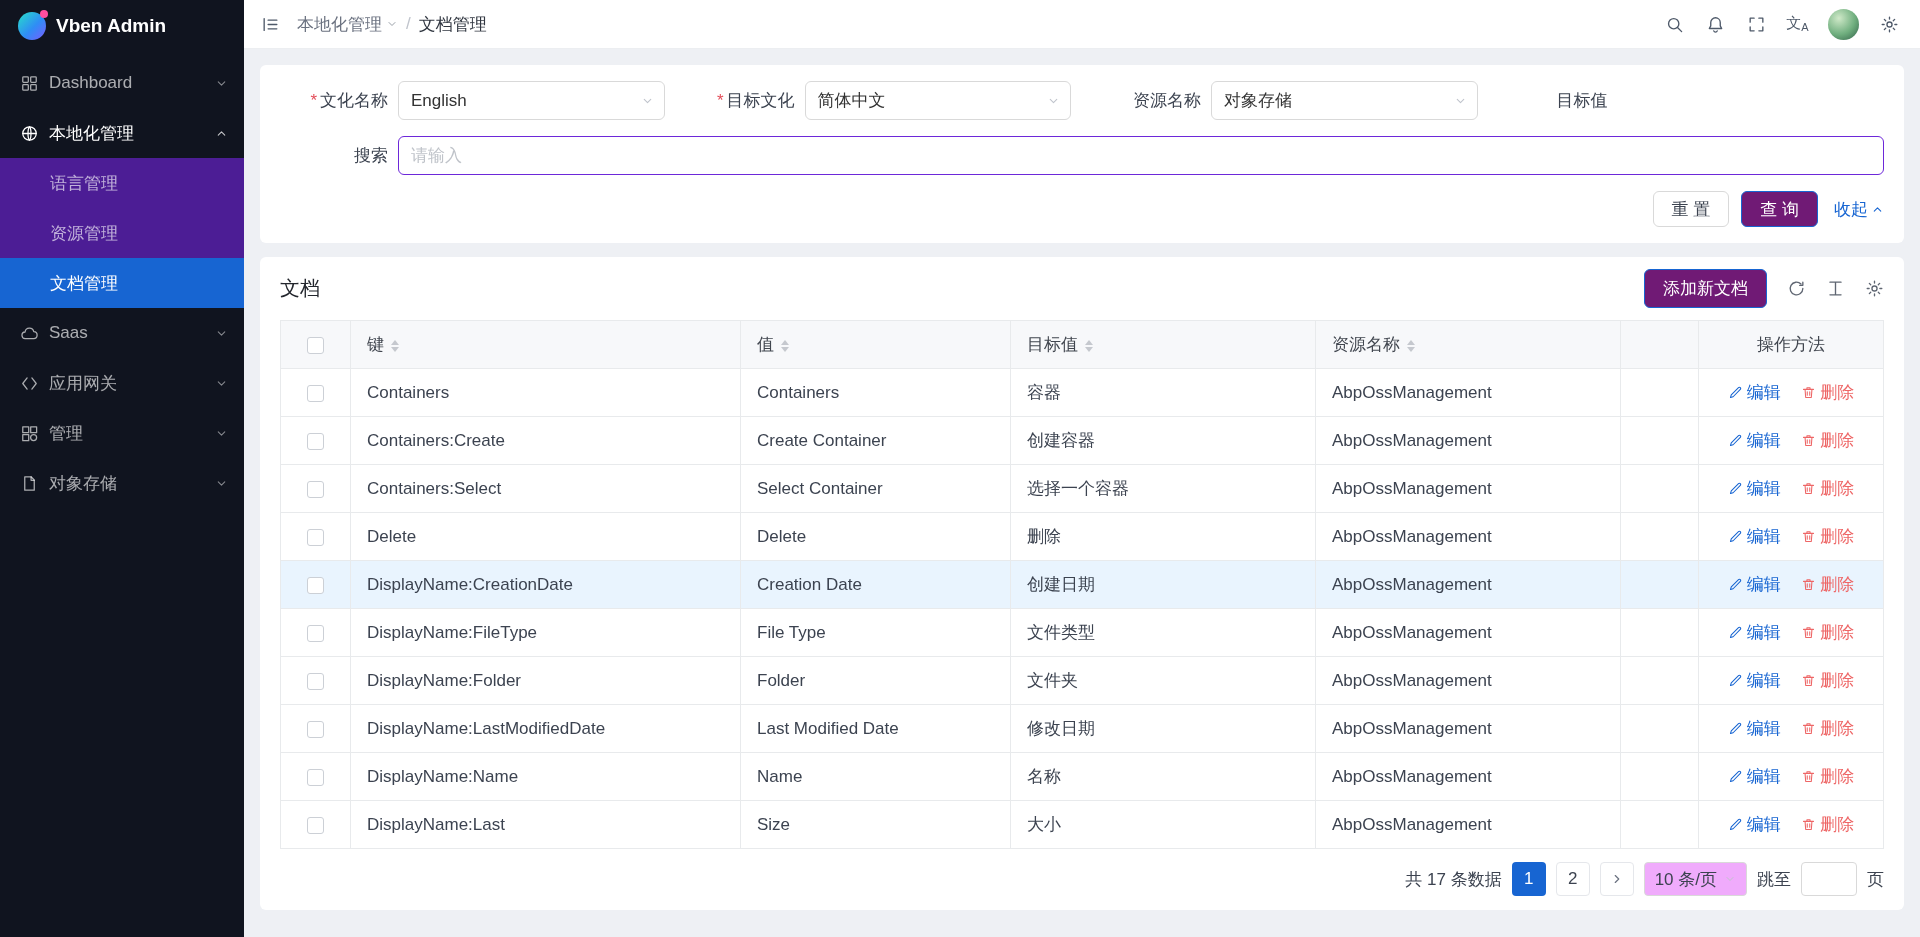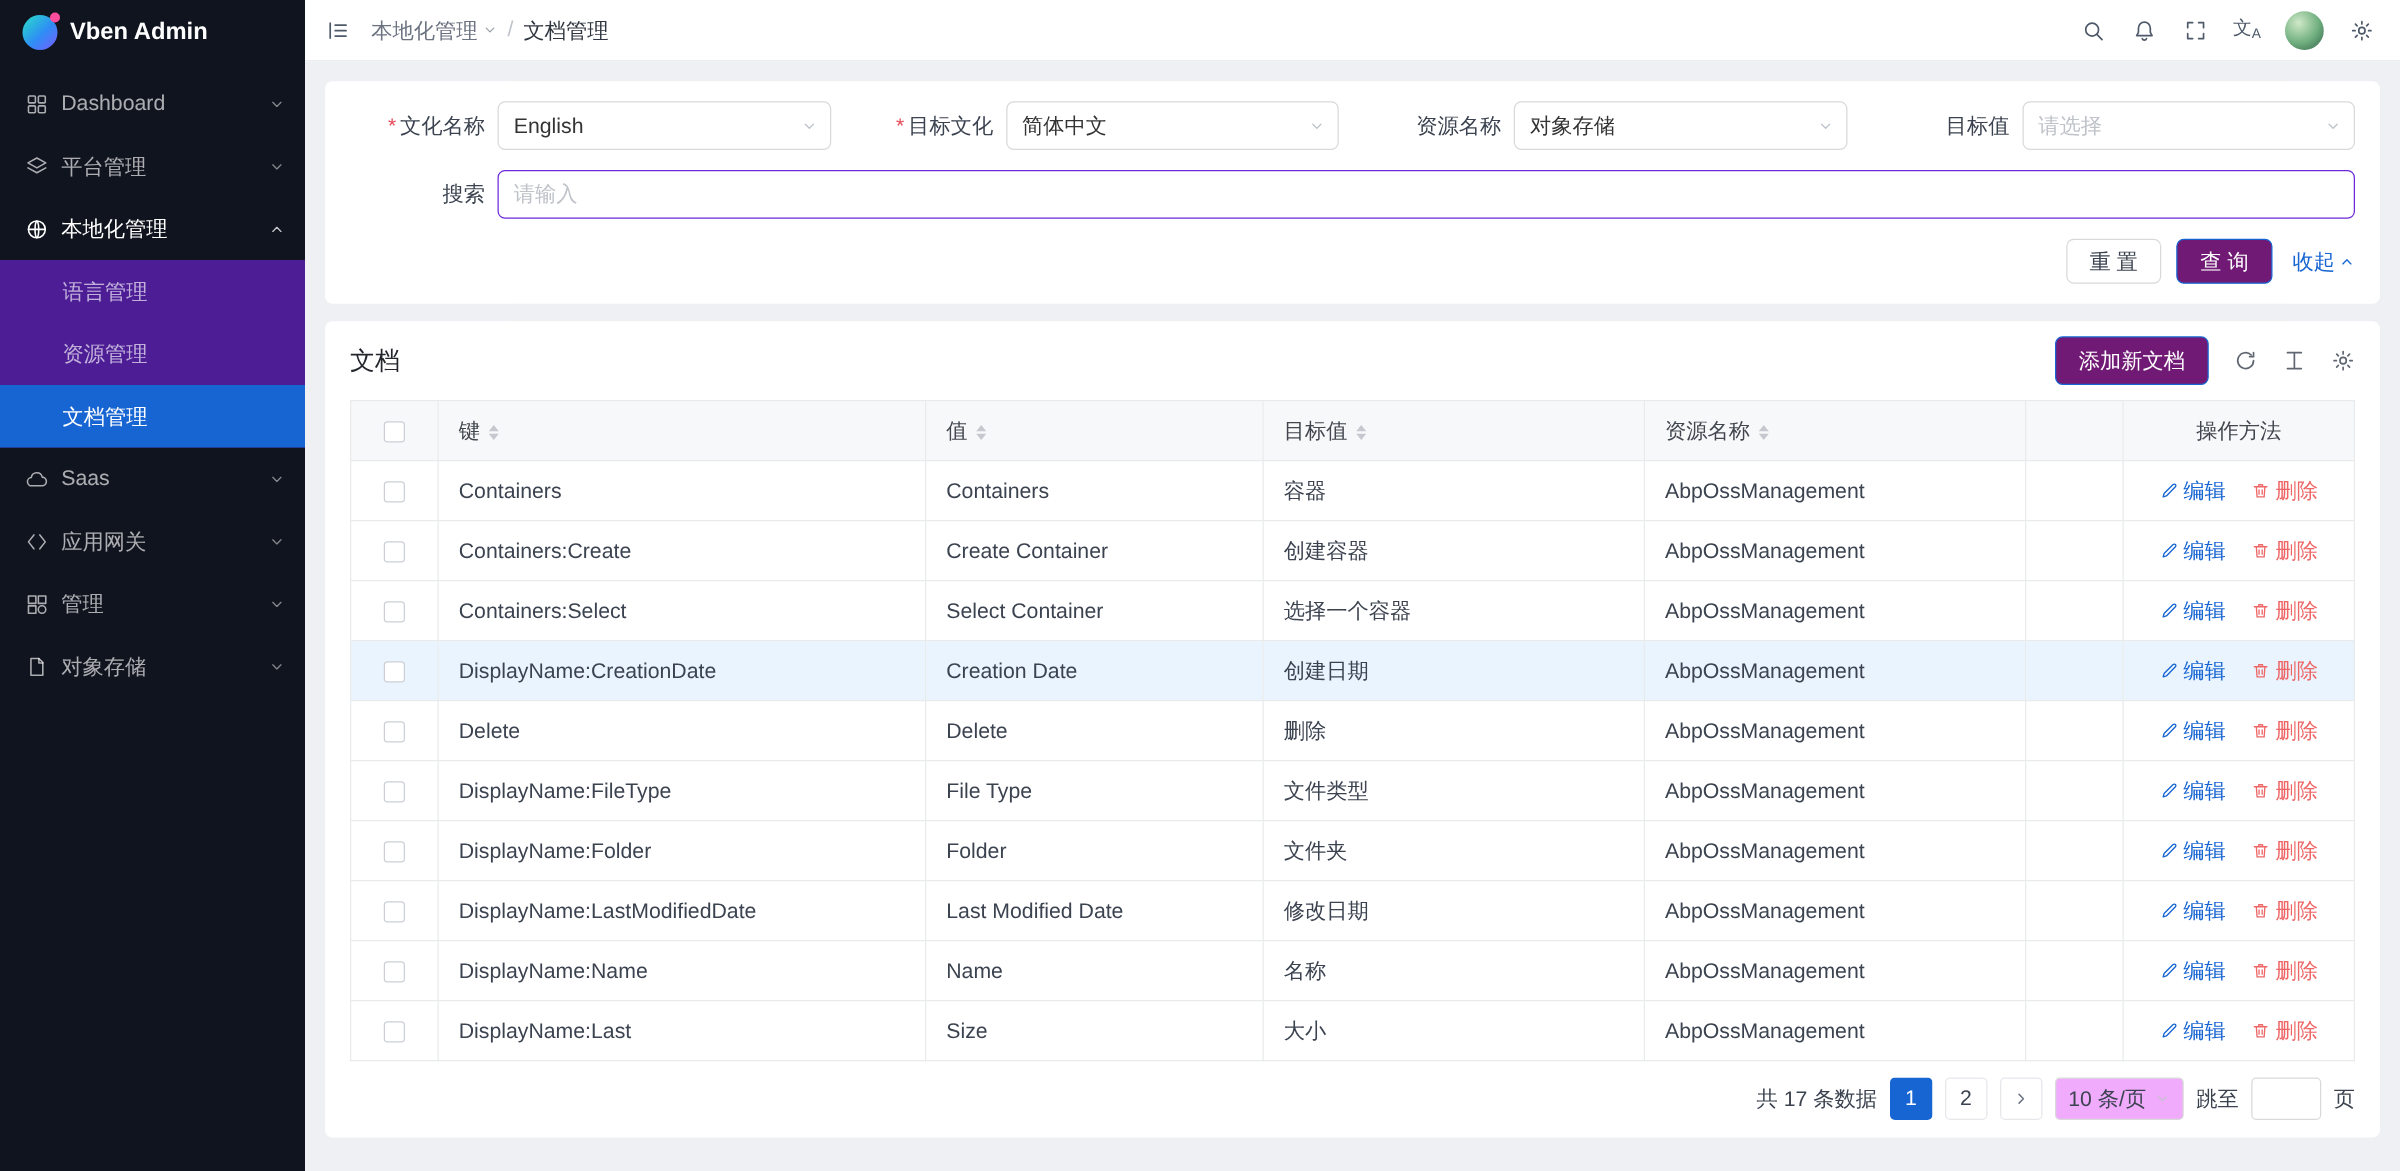--- a/index.html
+++ b/index.html
@@ -124,34 +124,20 @@
             </svg>
           </span>
         <span class="mi-label">Dashboard</span>
         <span class="mi-arrow">
             <svg viewBox="0 0 24 24">
               <polyline points="6 9 12 15 18 9"></polyline>
             </svg>
           </span>
       </div>
 
-      <div class="menu-item">
-        <span class="mi-icon">
-            <svg viewBox="0 0 24 24">
-              <path d="M12 3l9 5-9 5-9-5 9-5z"></path>
-              <path d="M3 13l9 5 9-5"></path>
-            </svg>
-          </span>
-        <span class="mi-label">平台管理</span>
-        <span class="mi-arrow">
-            <svg viewBox="0 0 24 24">
-              <polyline points="6 9 12 15 18 9"></polyline>
-            </svg>
-          </span>
-      </div>
 
       <div class="menu-item open">
         <span class="mi-icon">
             <svg viewBox="0 0 24 24">
               <circle cx="12" cy="12" r="8.5"></circle>
               <path d="M3.5 12h17M12 3.5c2.5 2.3 2.5 14.7 0 17-2.5-2.3-2.5-14.7 0-17z"></path>
             </svg>
           </span>
         <span class="mi-label">本地化管理</span>
         <span class="mi-arrow">
@@ -322,28 +308,20 @@
               <span class="select-value">对象存储</span>
               <span class="chev">
                   <svg viewBox="0 0 24 24">
                     <polyline points="6 9 12 15 18 9"></polyline>
                   </svg>
                 </span>
             </div>
           </div>
           <div class="field">
             <label class="field-label"><span>目标值</span></label>
-            <div class="select">
-              <span class="placeholder">请选择</span>
-              <span class="chev">
-                  <svg viewBox="0 0 24 24">
-                    <polyline points="6 9 12 15 18 9"></polyline>
-                  </svg>
-                </span>
-            </div>
           </div>
         </div>
 
         <div class="filter-row2">
           <label class="field-label"><span>搜索</span></label>
           <input class="text-input" placeholder="请输入" style="">
         </div>
 
         <div class="filter-actions">
           <button class="btn">重 置</button>
@@ -479,48 +457,48 @@
                   </span>
                   <span class="action-link delete">
                     <svg viewBox="0 0 24 24">
                       <path d="M4 7h16M9.5 7V4.5h5V7M6.5 7l1 13h9l1-13M10 11v5.5M14 11v5.5"></path>
                     </svg>
                     <span>删除</span>
                   </span>
                 </td>
               </tr>
 
+              <tr class="table-row">
+                <td class="cell-check"><span class="checkbox"></span></td>
+                <td>Delete</td>
+                <td>Delete</td>
+                <td>删除</td>
+                <td>AbpOssManagement</td>
+                <td class="cell-filler"></td>
+                <td class="cell-actions">
+                  <span class="action-link">
+                    <svg viewBox="0 0 24 24">
+                      <path d="M4 20l1.2-4.2L16.8 4.2a2 2 0 0 1 2.9 2.9L8.2 18.8 4 20z"></path>
+                    </svg>
+                    <span>编辑</span>
+                  </span>
+                  <span class="action-link delete">
+                    <svg viewBox="0 0 24 24">
+                      <path d="M4 7h16M9.5 7V4.5h5V7M6.5 7l1 13h9l1-13M10 11v5.5M14 11v5.5"></path>
+                    </svg>
+                    <span>删除</span>
+                  </span>
+                </td>
+              </tr>
+
               <tr class="table-row highlighted">
                 <td class="cell-check"><span class="checkbox"></span></td>
                 <td>DisplayName:CreationDate</td>
                 <td>Creation Date</td>
                 <td>创建日期</td>
-                <td>AbpOssManagement</td>
-                <td class="cell-filler"></td>
-                <td class="cell-actions">
-                  <span class="action-link">
-                    <svg viewBox="0 0 24 24">
-                      <path d="M4 20l1.2-4.2L16.8 4.2a2 2 0 0 1 2.9 2.9L8.2 18.8 4 20z"></path>
-                    </svg>
-                    <span>编辑</span>
-                  </span>
-                  <span class="action-link delete">
-                    <svg viewBox="0 0 24 24">
-                      <path d="M4 7h16M9.5 7V4.5h5V7M6.5 7l1 13h9l1-13M10 11v5.5M14 11v5.5"></path>
-                    </svg>
-                    <span>删除</span>
-                  </span>
-                </td>
-              </tr>
-
-              <tr class="table-row">
-                <td class="cell-check"><span class="checkbox"></span></td>
-                <td>Delete</td>
-                <td>Delete</td>
-                <td>删除</td>
                 <td>AbpOssManagement</td>
                 <td class="cell-filler"></td>
                 <td class="cell-actions">
                   <span class="action-link">
                     <svg viewBox="0 0 24 24">
                       <path d="M4 20l1.2-4.2L16.8 4.2a2 2 0 0 1 2.9 2.9L8.2 18.8 4 20z"></path>
                     </svg>
                     <span>编辑</span>
                   </span>
                   <span class="action-link delete">

